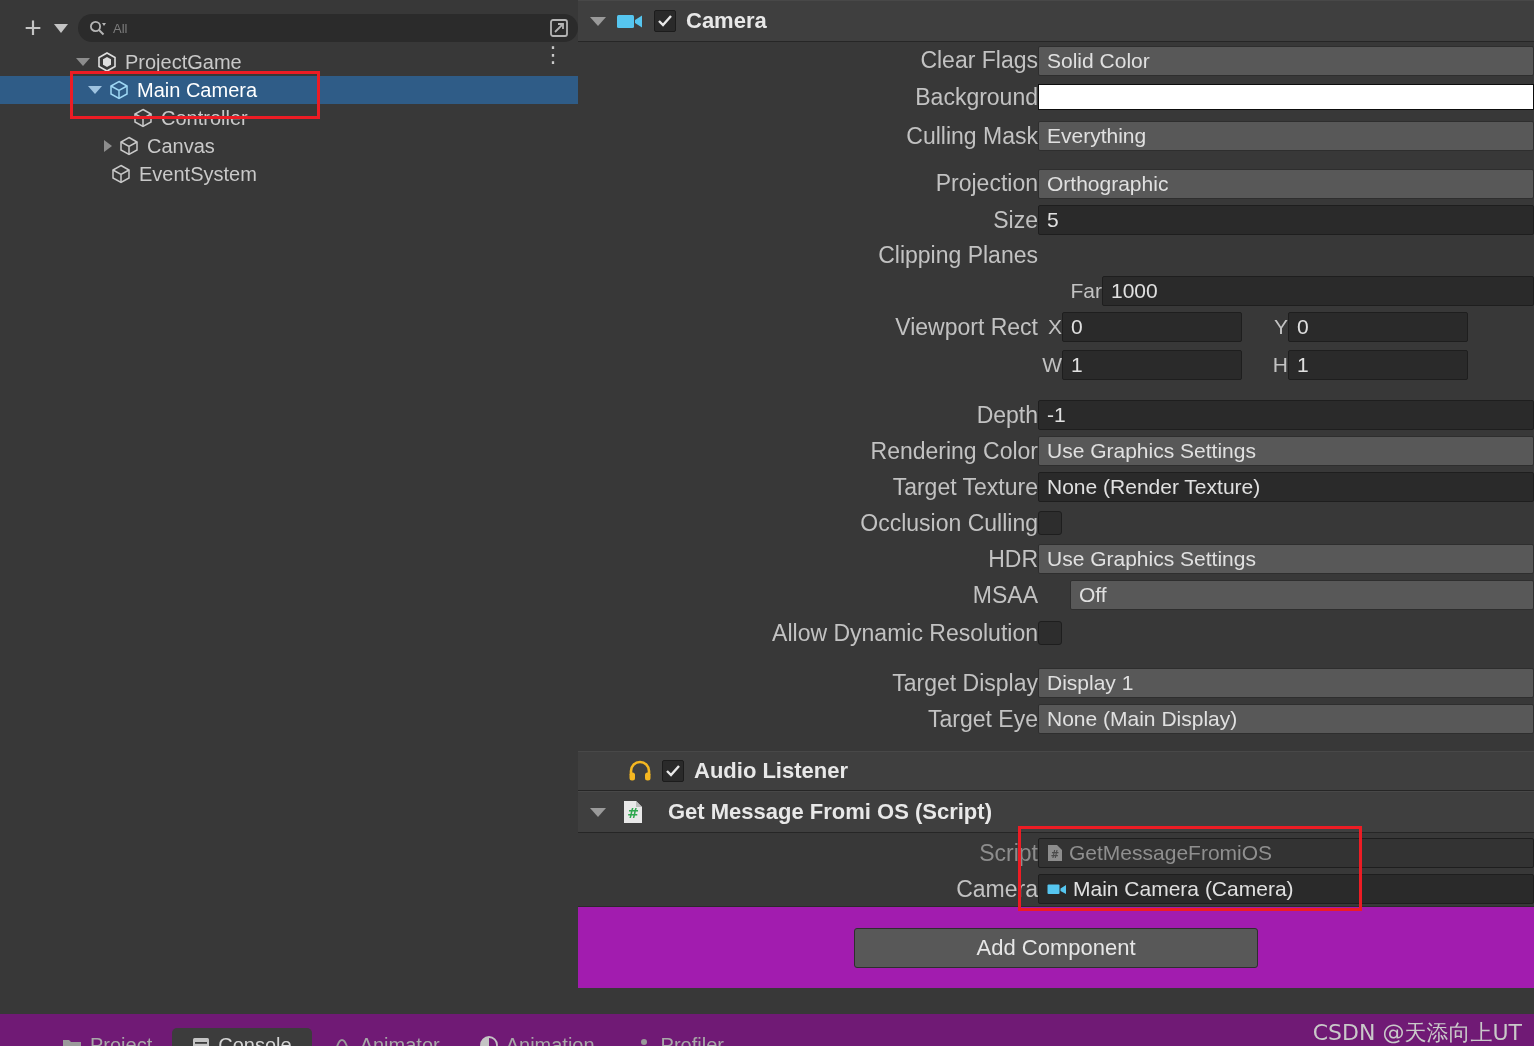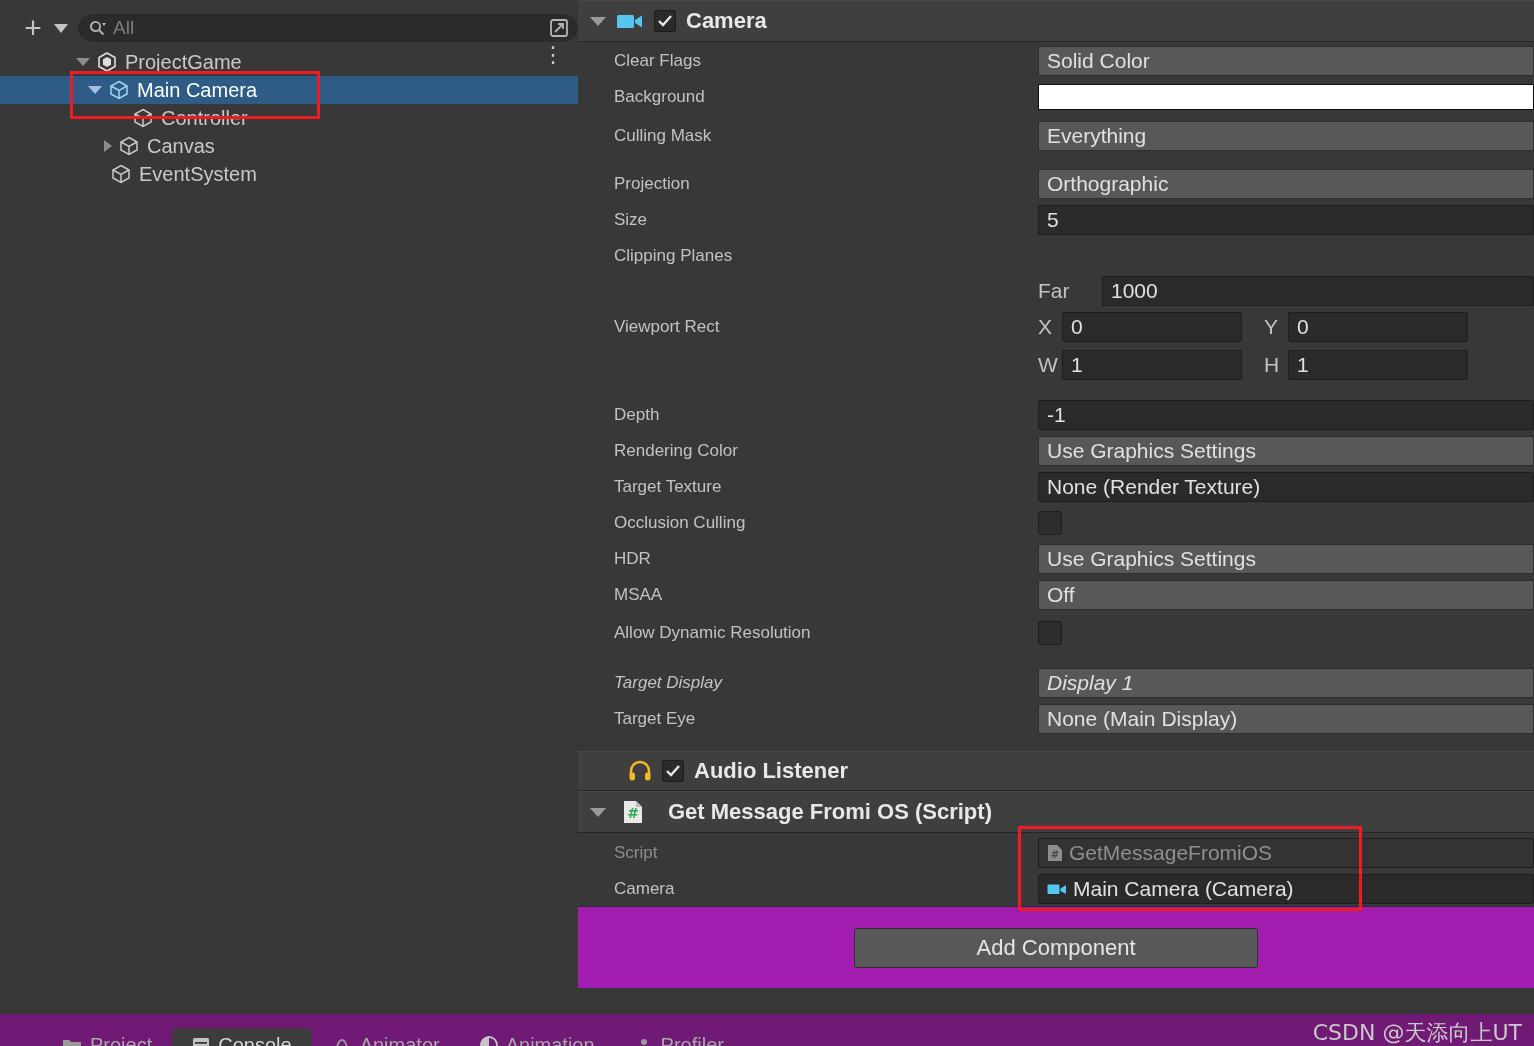--- a/index.html
+++ b/index.html
@@ -28,21 +28,21 @@
   .caret-down {
     width: 0; height: 0; border-left: 7px solid transparent; border-right: 7px solid transparent;
     border-top: 9px solid #c4c4c4;
   }
   .search-box {
     flex: 1; height: 28px; background: #2b2b2b; border-radius: 14px;
     display: flex; align-items: center; padding: 0 10px; gap: 7px;
     position: relative; margin-left: 4px;
   }
   .search-ico { display: flex; align-items: center; color: #b4b4b4; }
-  .search-box .placeholder { color: #7c7c7c; font-size: 19px; }
+  .search-box .placeholder { color: #7c7c7c; font-size: 13px; }
   .popout-ico {
     position: absolute; right: 8px; top: 3px; width: 22px; height: 22px;
   }
 
   .hier-tree { position: absolute; left: 0; top: 48px; width: 578px; }
   .hrow {
     position: relative; height: 28px; display: flex; align-items: center;
     color: #c9c9c9; font-size: 20px; white-space: nowrap;
   }
   .hrow.selected { background: #2f5c87; color: #ffffff; }
@@ -52,20 +52,21 @@
   .tri-down { border-left: 7px solid transparent; border-right: 7px solid transparent; border-top: 8px solid #8d8d8d; }
   .tri-right { border-top: 6px solid transparent; border-bottom: 6px solid transparent; border-left: 8px solid #8d8d8d; }
   .tri-blank { width: 14px; height: 1px; }
   .icon-slot { width: 26px; height: 22px; display: flex; align-items: center; justify-content: center; flex: none; margin-right: 5px; }
   .hier-label { line-height: 1; }
 
   
   #inspector {
     position: absolute; left: 578px; top: 0; width: 956px; height: 1014px;
     background: #383838;
+    text-align: right;
   }
   .comp-header {
     position: relative; height: 38px; display: flex; align-items: center;
     background: #3f3f3f; border-bottom: 1px solid #262626; border-top: 1px solid #484848;
     padding-left: 12px; gap: 10px;
   }
   .comp-header .title { color: #e8e8e8; font-size: 22px; font-weight: bold; }
   .foldout {
     width: 0; height: 0; border-left: 8px solid transparent; border-right: 8px solid transparent;
     border-top: 9px solid #9a9a9a; flex: none;
@@ -75,21 +76,21 @@
     width: 22px; height: 22px; background: #2a2a2a; border: 1px solid #1c1c1c;
     border-radius: 2px; display: flex; align-items: center; justify-content: center; flex: none;
   }
   .chk svg { display: block; }
 
   .prop-body { background: #383838; position: relative; }
   .prow {
     position: relative; display: flex; align-items: center; height: 36px;
   }
   .plabel {
-    width: 460px; padding-left: 36px; color: #c2c2c2; font-size: 17px; flex: none;
+    width: 460px; padding-left: 36px; color: #c2c2c2; font-size: 23px; flex: none;
   }
   .plabel.dim { color: #8d8d8d; }
   .pfield { position: relative; flex: 1; height: 30px; display: flex; align-items: center; }
 
   .popupf {
     height: 30px; background: #585858; border: 1px solid #2e2e2e; border-radius: 2px;
     display: flex; align-items: center; padding-left: 8px; color: #e0e0e0; font-size: 21px;
     width: 100%;
   }
   .textf {
@@ -362,37 +363,37 @@
           </span>
       </div>
 
       <div class="prow" style="height:36px;">
         <span class="plabel">HDR</span>
         <span class="pfield">
             <span class="popupf">Use Graphics Settings</span>
           </span>
       </div>
 
-      <div class="prow" style="height:36px;">
+      <div class="prow" style="height:36px;gap:32px;">
         <span class="plabel">MSAA</span>
         <span class="pfield">
             <span class="popupf">Off</span>
           </span>
       </div>
 
       <div class="prow" style="height:40px;">
         <span class="plabel">Allow Dynamic Resolution</span>
         <span class="pfield">
             <span class="boxchk"></span>
           </span>
       </div>
 
       <div style="height:12px;"></div>
 
-      <div class="prow" style="height:36px;font-style:italic;">
+      <div class="prow" style="height:36px;">
         <span class="plabel">Target Display</span>
         <span class="pfield">
             <span class="popupf">Display 1</span>
           </span>
       </div>
 
       <div class="prow" style="height:36px;">
         <span class="plabel">Target Eye</span>
         <span class="pfield">
             <span class="popupf">None (Main Display)</span>

